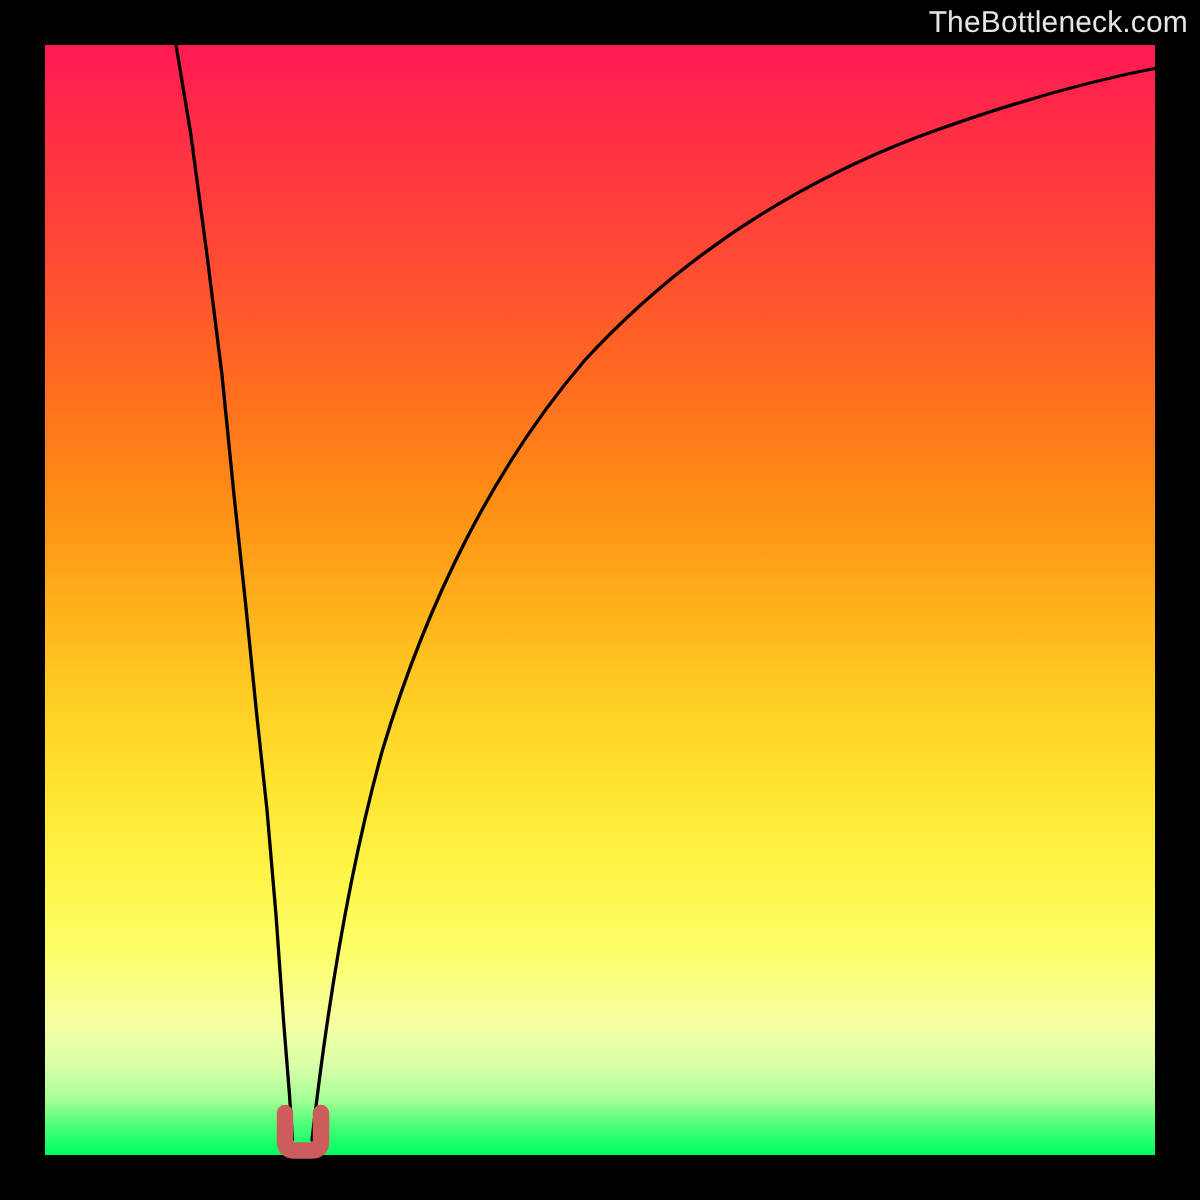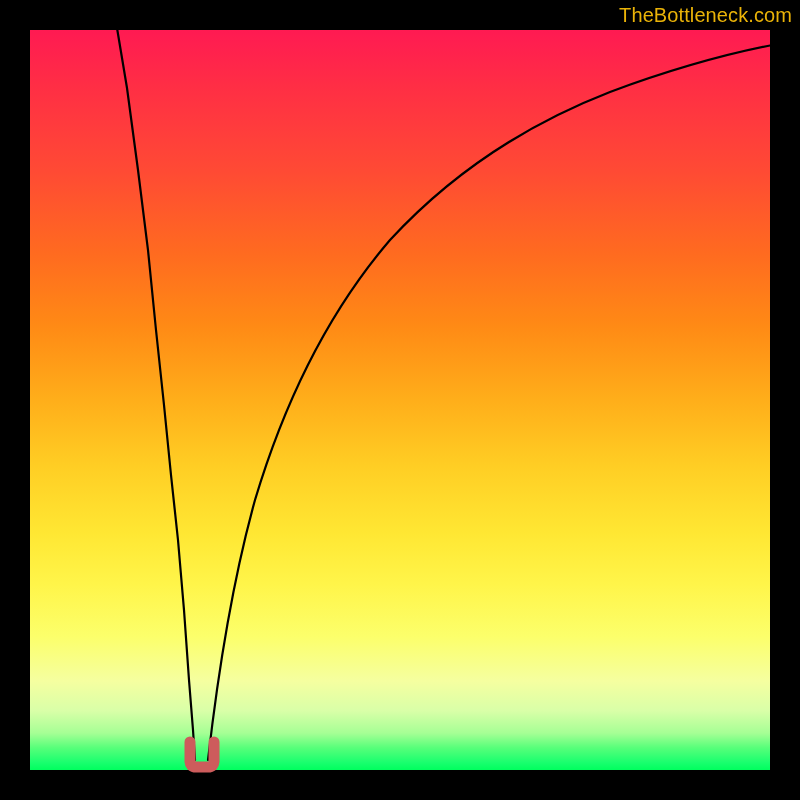--- a/index.html
+++ b/index.html
@@ -48,21 +48,21 @@
     position: absolute;
     left: 0; top: 0;
     width: 740px;
     height: 740px;
     overflow: visible;
   }
   .watermark {
     position: absolute;
     top: 4px;
     right: 8px;
-    color: #eab308;
+    color: #e5e5e5;
     font-size: 20px;
     font-weight: 500;
     letter-spacing: 0.1px;
     user-select: none;
   }
 </style>
 </head>
 <body>
 
 <div class="frame">

